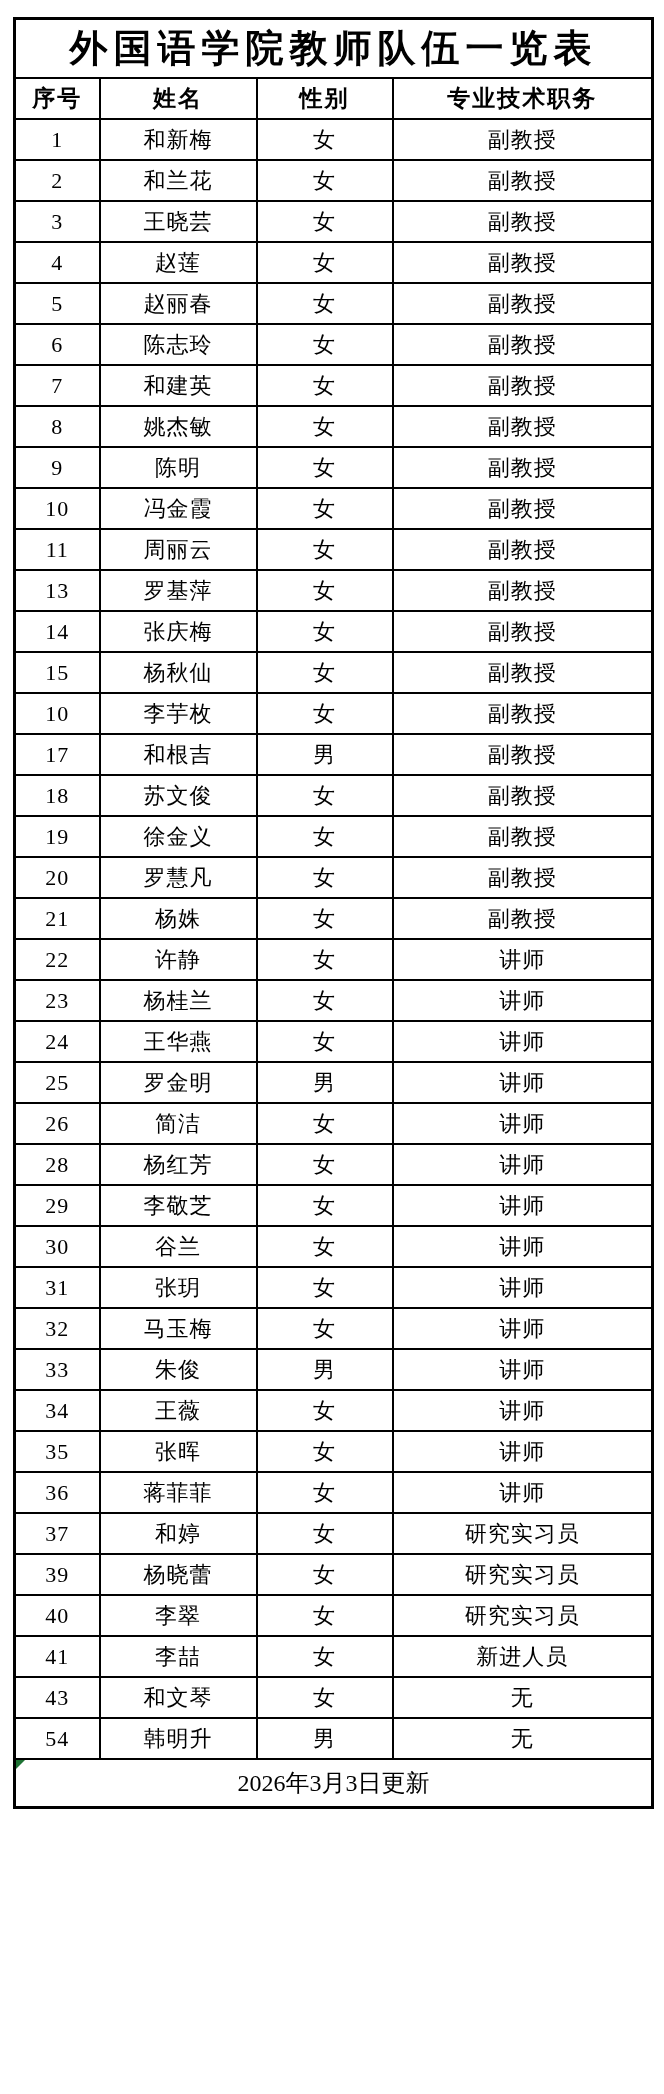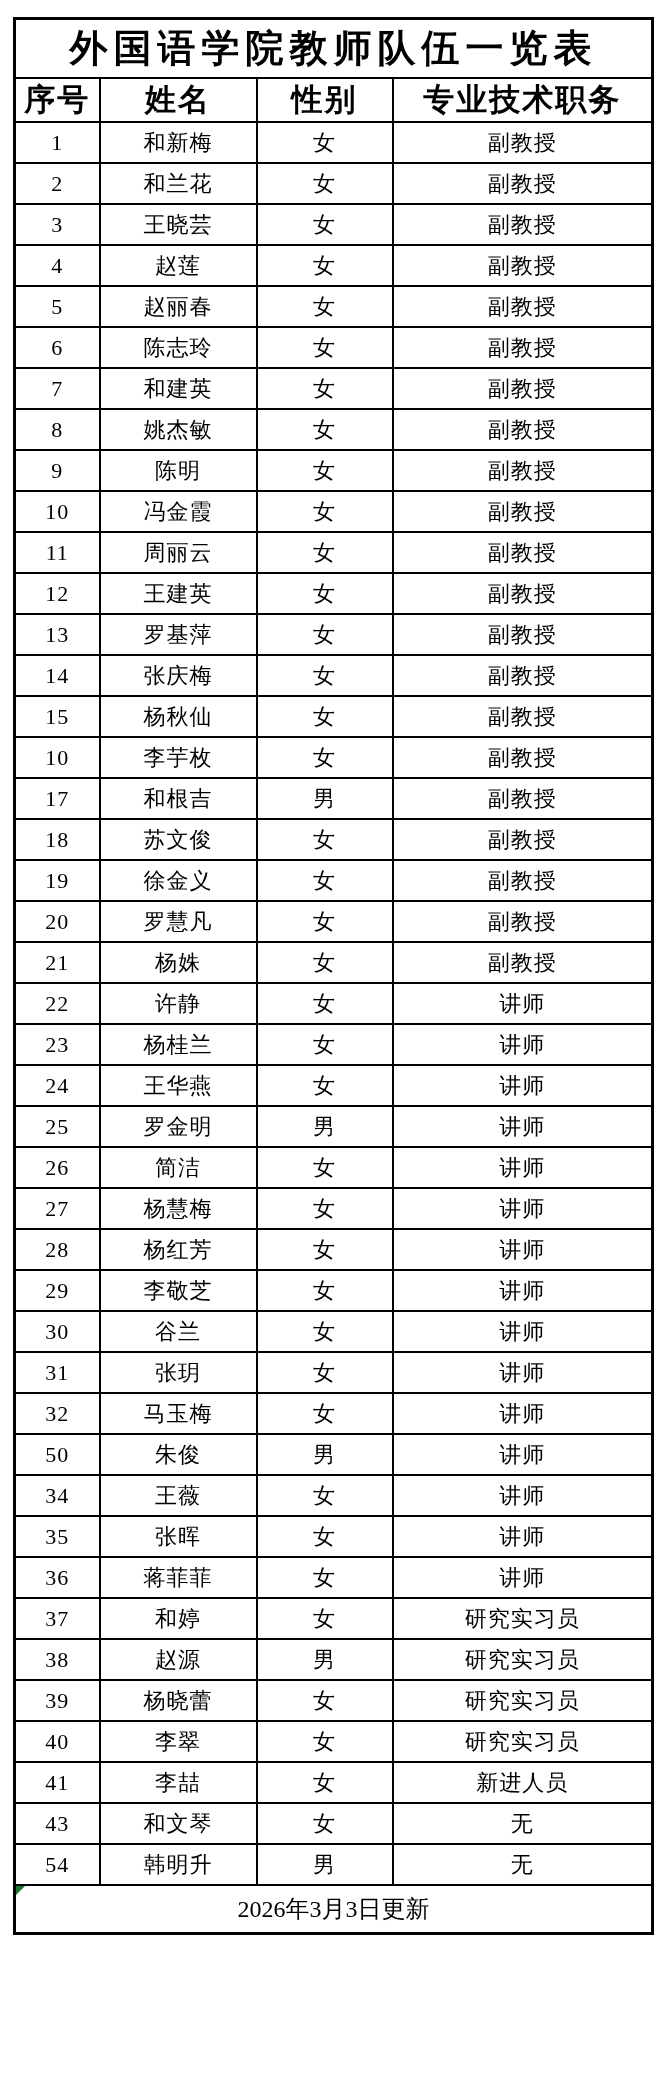--- a/index.html
+++ b/index.html
@@ -41,21 +41,21 @@
     border: 3px solid #000000;
   }
   .title-cell {
     height: 57px;
     font-size: 38px;
     font-weight: 700;
     letter-spacing: 6px;
   }
   .header-row th {
     height: 39px;
-    font-size: 31px;
+    font-size: 23px;
     font-weight: 700;
     letter-spacing: 2px;
   }
   .data-row td {
     height: 39px;
     font-size: 22px;
     font-weight: 400;
     letter-spacing: 1px;
   }
   .footer-cell {
@@ -173,26 +173,20 @@
     <td>副教授</td>
   </tr>
 
   <tr class="data-row">
     <td>11</td>
     <td>周丽云</td>
     <td>女</td>
     <td>副教授</td>
   </tr>
 
-  <tr class="data-row">
-    <td>12</td>
-    <td>王建英</td>
-    <td>女</td>
-    <td>副教授</td>
-  </tr>
 
   <tr class="data-row">
     <td>13</td>
     <td>罗基萍</td>
     <td>女</td>
     <td>副教授</td>
   </tr>
 
   <tr class="data-row">
     <td>14</td>
@@ -278,26 +272,20 @@
     <td>讲师</td>
   </tr>
 
   <tr class="data-row">
     <td>26</td>
     <td>简洁</td>
     <td>女</td>
     <td>讲师</td>
   </tr>
 
-  <tr class="data-row">
-    <td>27</td>
-    <td>杨慧梅</td>
-    <td>女</td>
-    <td>讲师</td>
-  </tr>
 
   <tr class="data-row">
     <td>28</td>
     <td>杨红芳</td>
     <td>女</td>
     <td>讲师</td>
   </tr>
 
   <tr class="data-row">
     <td>29</td>
@@ -321,21 +309,21 @@
   </tr>
 
   <tr class="data-row">
     <td>32</td>
     <td>马玉梅</td>
     <td>女</td>
     <td>讲师</td>
   </tr>
 
   <tr class="data-row">
-    <td>50</td>
+    <td>33</td>
     <td>朱俊</td>
     <td>男</td>
     <td>讲师</td>
   </tr>
 
   <tr class="data-row">
     <td>34</td>
     <td>王薇</td>
     <td>女</td>
     <td>讲师</td>
@@ -355,26 +343,20 @@
     <td>讲师</td>
   </tr>
 
   <tr class="data-row">
     <td>37</td>
     <td>和婷</td>
     <td>女</td>
     <td>研究实习员</td>
   </tr>
 
-  <tr class="data-row">
-    <td>38</td>
-    <td>赵源</td>
-    <td>男</td>
-    <td>研究实习员</td>
-  </tr>
 
   <tr class="data-row">
     <td>39</td>
     <td>杨晓蕾</td>
     <td>女</td>
     <td>研究实习员</td>
   </tr>
 
   <tr class="data-row">
     <td>40</td>

